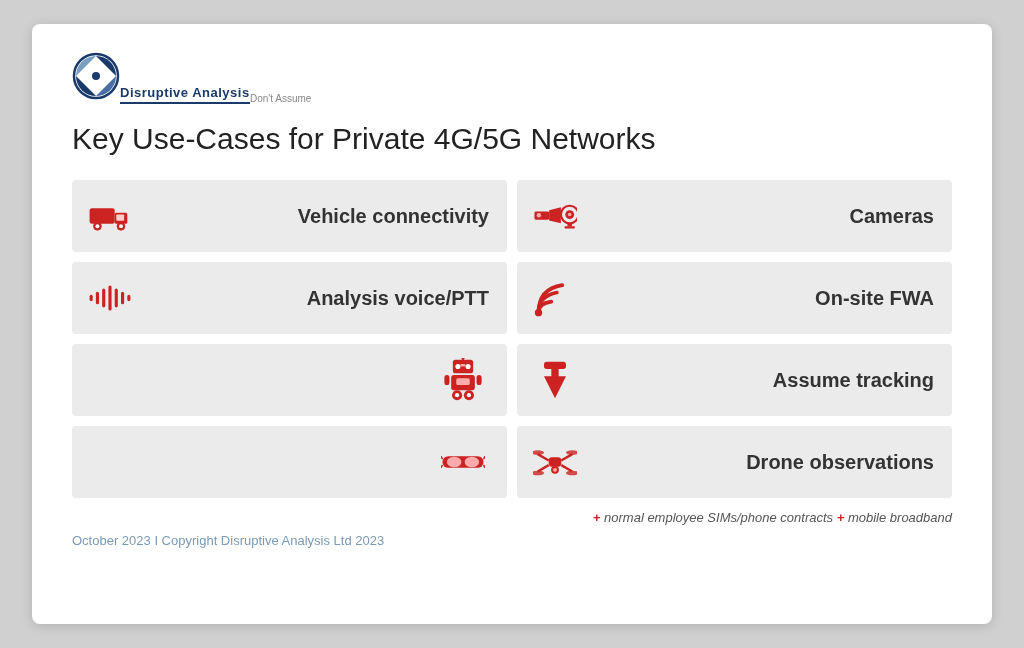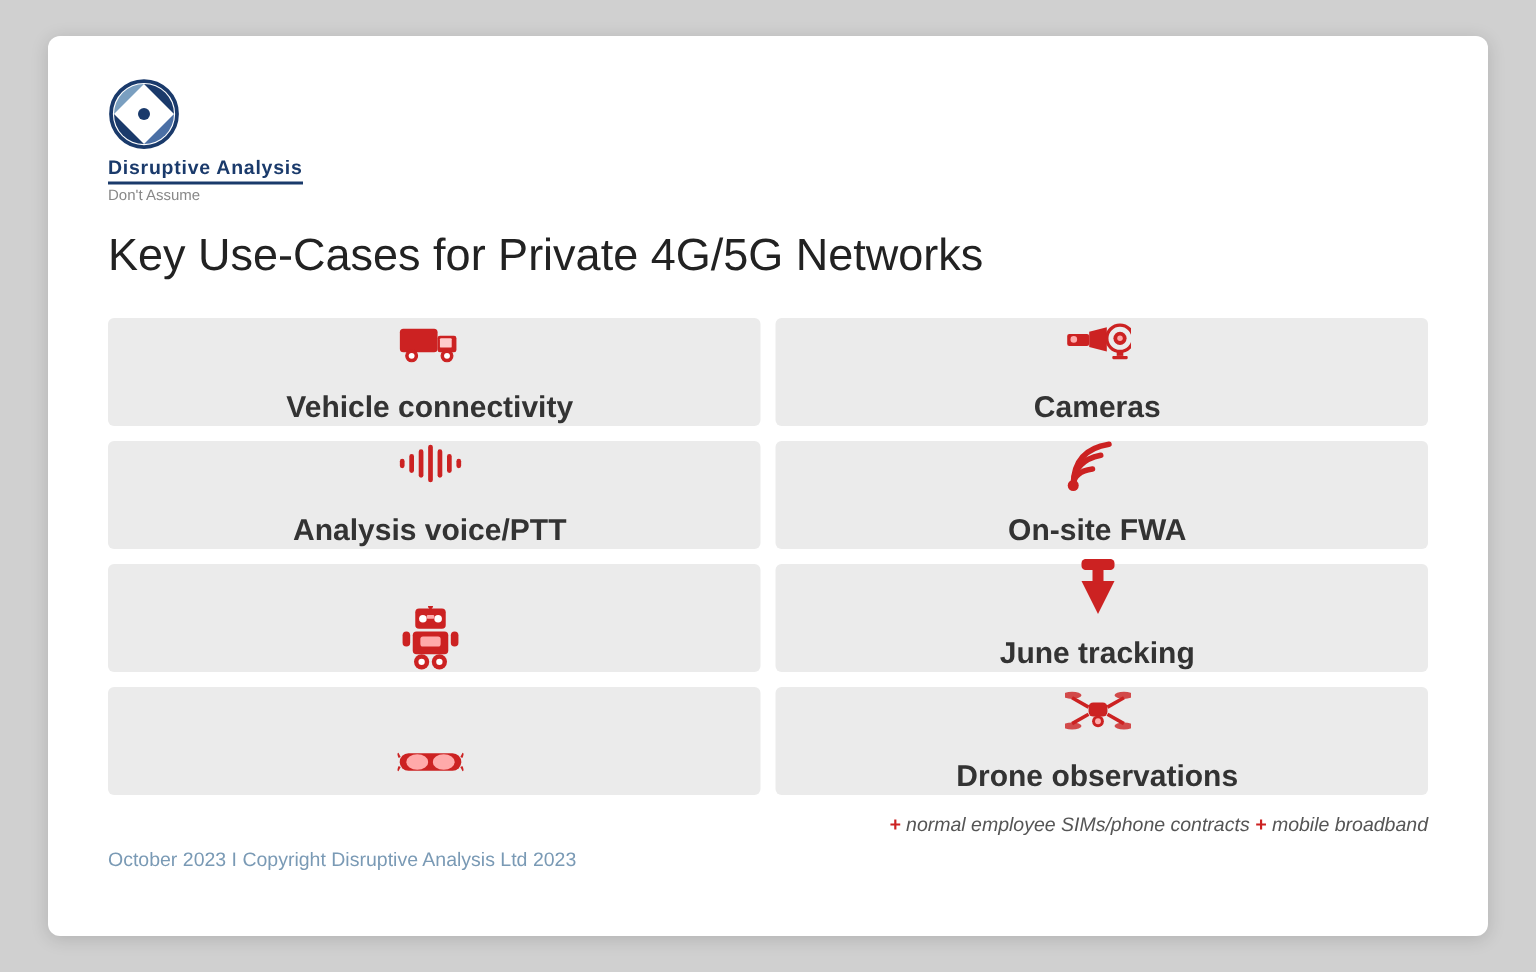--- a/index.html
+++ b/index.html
@@ -14,22 +14,22 @@
     .card {
       background: #ffffff;
       width: 960px;
       min-height: 600px;
       border-radius: 8px;
       padding: 28px 40px 28px 40px;
       box-shadow: 0 2px 12px rgba(0,0,0,0.15);
     }
     .logo-area {
       display: flex;
-      flex-direction: column;
-      align-items: flex-start;
+      flex-direction: row;
+      align-items: flex-end;
       margin-bottom: 18px;
     }
     .logo-icon {
       width: 48px;
       height: 48px;
       margin-bottom: 4px;
     }
     .logo-name {
       font-size: 13px;
       font-weight: bold;
@@ -58,21 +58,20 @@
     }
     .tile {
       background: #ebebeb;
       border-radius: 4px;
       display: flex;
       align-items: center;
       justify-content: flex-end;
       padding: 0 18px 0 12px;
       height: 72px;
       gap: 12px;
-      flex-direction: column;
     }
     .tile-icon {
       display: flex;
       align-items: center;
       justify-content: center;
       min-width: 52px;
     }
     .tile-label {
       font-size: 20px;
       font-weight: bold;
@@ -215,21 +214,21 @@
 
     <div class="tile">
       <div class="tile-icon">
         <svg viewBox="0 0 44 48" xmlns="http://www.w3.org/2000/svg">
 
           <polygon points="22,44 10,20 34,20" fill="#cc2222"></polygon>
           <rect x="18" y="6" width="8" height="16" rx="2" fill="#cc2222"></rect>
           <rect x="10" y="4" width="24" height="8" rx="3" fill="#cc2222"></rect>
         </svg>
       </div>
-      <div class="tile-label">June tracking</div>
+      <div class="tile-label">Assume tracking</div>
     </div>
 
     <div class="tile">
       <div class="tile-icon">
         <svg viewBox="0 0 60 28" xmlns="http://www.w3.org/2000/svg">
 
           <rect x="2" y="6" width="56" height="16" rx="8" fill="#cc2222"></rect>
           <ellipse cx="18" cy="14" rx="10" ry="7" fill="#ffaaaa"></ellipse>
           <ellipse cx="42" cy="14" rx="10" ry="7" fill="#ffaaaa"></ellipse>
           <rect x="28" y="10" width="4" height="8" rx="2" fill="#cc2222"></rect>

